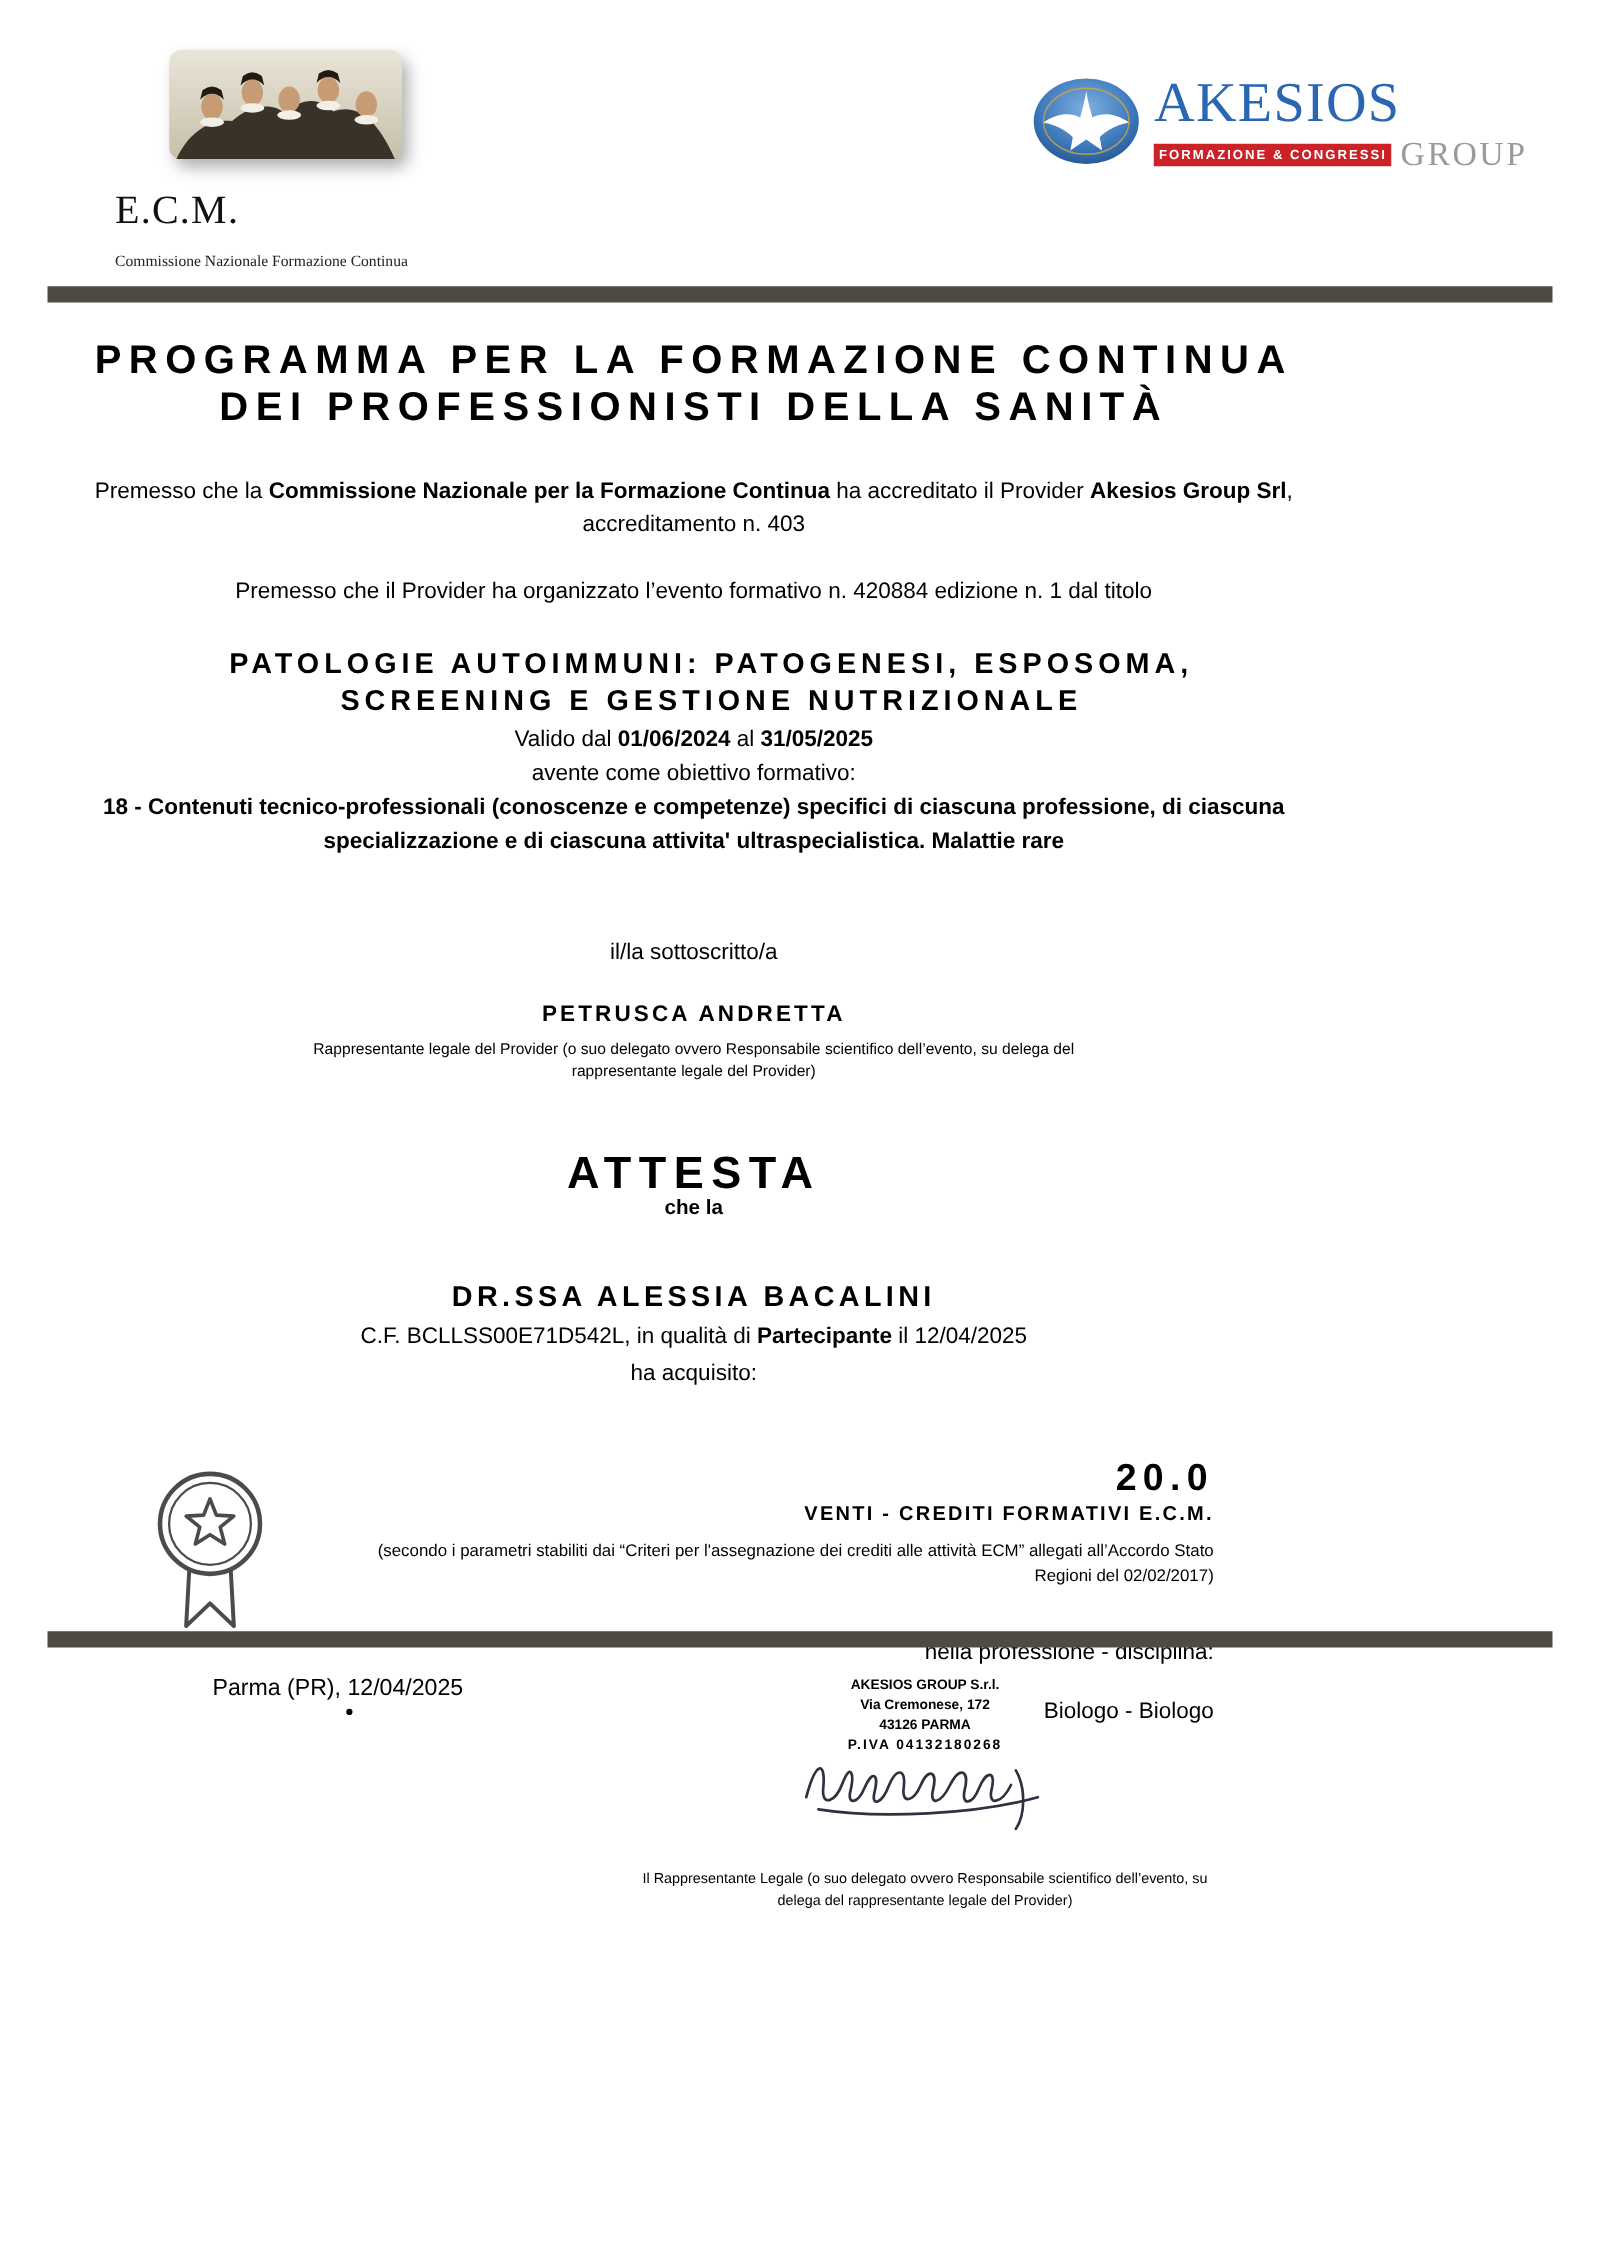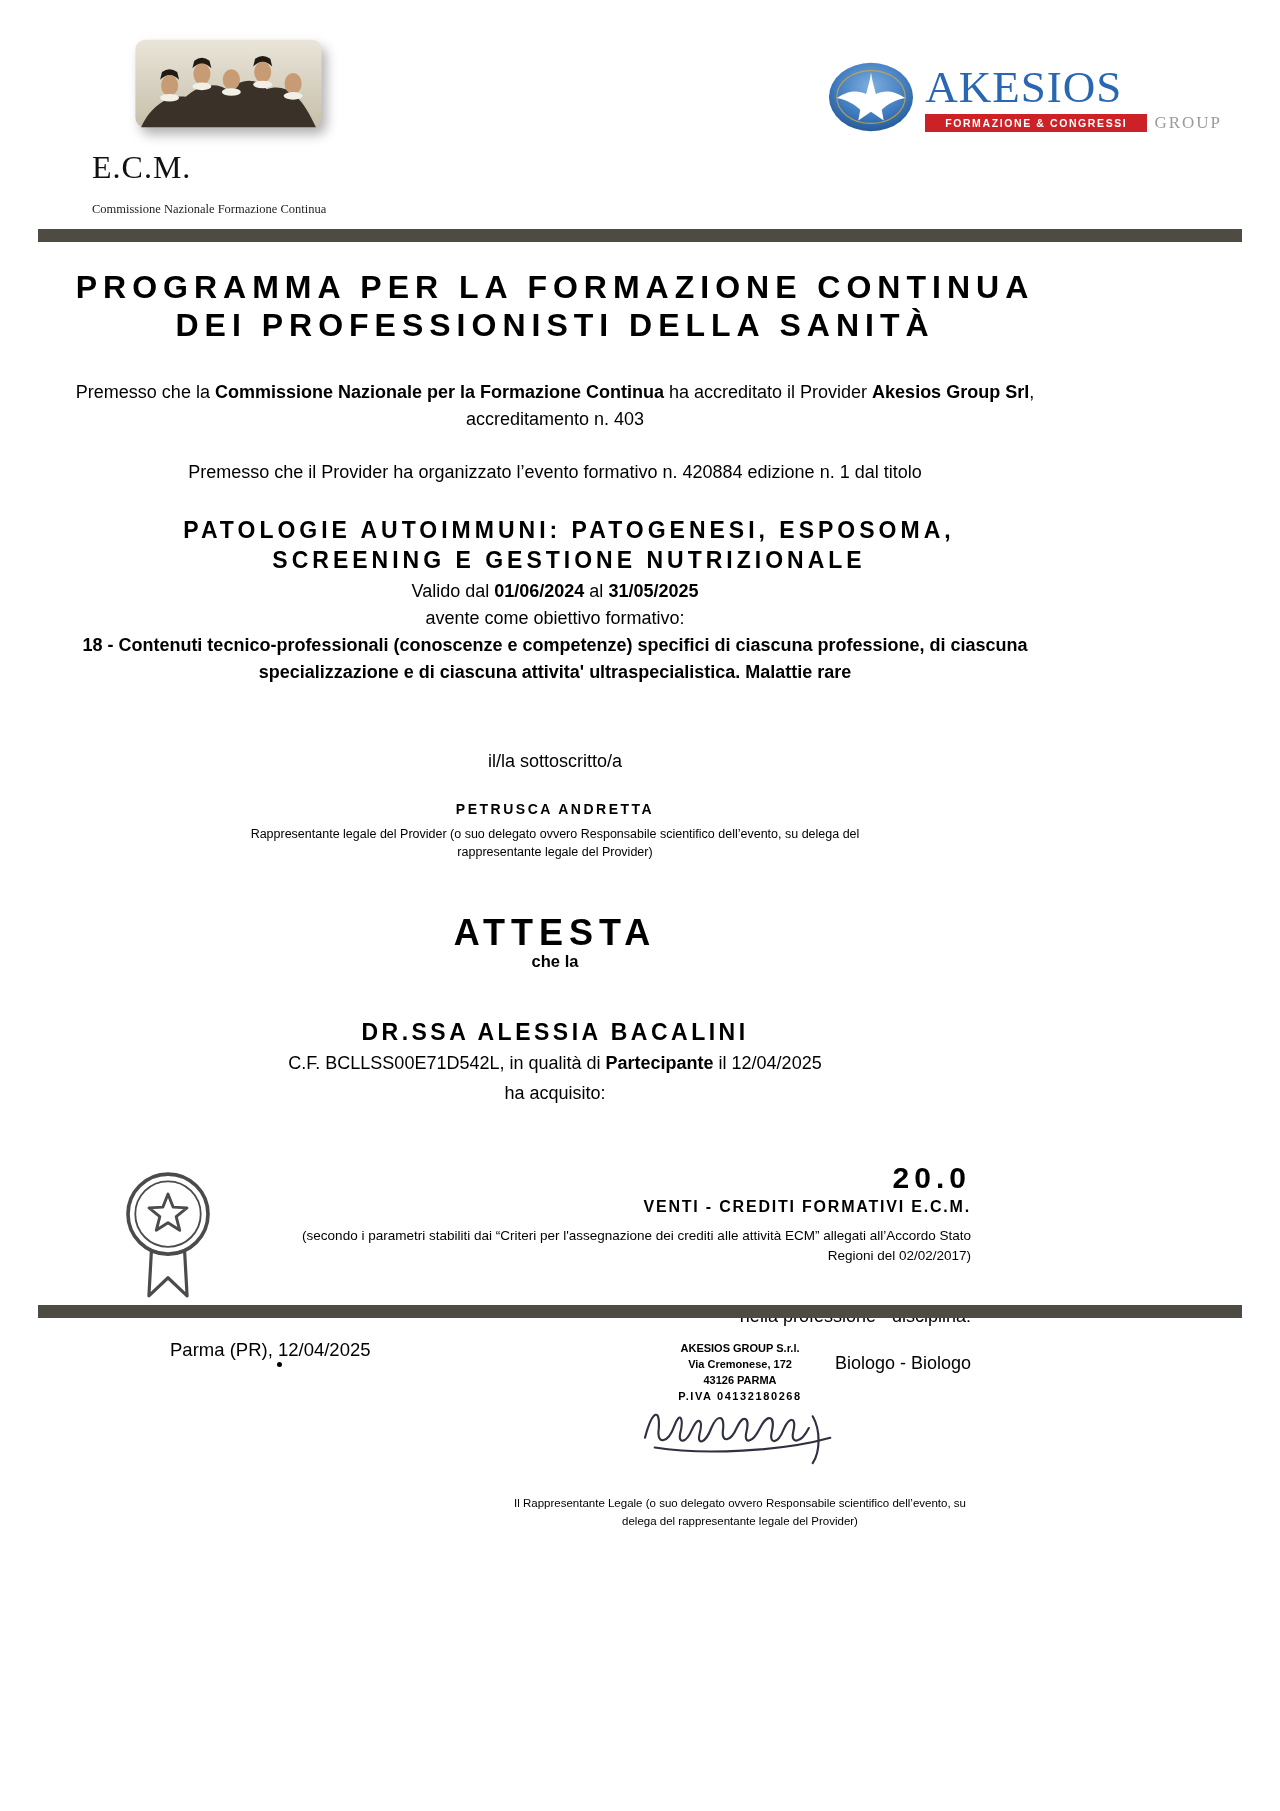--- a/index.html
+++ b/index.html
@@ -13,37 +13,37 @@
   
   .header { display: flex; justify-content: space-between; align-items: flex-start; padding: 36px 58px 0 92px; }
   .ecm-brand { display: flex; align-items: flex-end; gap: 18px; flex-direction: column; }
   .ecm-logo svg { filter: drop-shadow(5px 7px 6px rgba(0,0,0,.30)); display:block; }
   .ecm-text { padding-bottom: 2px; }
   .ecm-title { font-family: "Liberation Serif", serif; font-size: 32px; letter-spacing: 1px; color:#111; }
   .ecm-sub { font-family: "Liberation Serif", serif; font-size: 12.5px; margin-top: 16px; color: #222; }
   .akesios-brand { display: flex; align-items: center; gap: 10px; margin-top: 24px; }
   .akesios-name { font-family: "Liberation Serif", serif; font-size: 45px; color: #2a67b2; letter-spacing: 1px; line-height: 1; }
   .akesios-row { display: flex; align-items: center; gap: 7px; margin-top: 3px; }
-  .akesios-tag { background: #cc2127; color: #fff; font-size: 10.5px; font-weight: bold; letter-spacing: 1.6px; padding: 3px 20px; }
-  .akesios-group { color: #9a9a9a; font-family: "Liberation Serif", serif; font-size: 17px; letter-spacing: 2px; }
+  .akesios-tag { background: #cc2127; color: #fff; font-size: 10.5px; font-weight: bold; letter-spacing: 1.6px; padding: 3px 4px; }
+  .akesios-group { color: #9a9a9a; font-family: "Liberation Serif", serif; font-size: 27px; letter-spacing: 2px; }
 
   .rule-bar { height: 13px; background: #4e4c42; margin: 10px 38px 0; }
 
   
   .content { width: 1110px; text-align: center; }
 
   .doc-title { margin-top: 26px; font-size: 32px; font-weight: bold; letter-spacing: 6px; line-height: 1.2; }
   .body-text { font-size: 18px; line-height: 1.5; }
   .premise1 { margin: 34px auto 0; max-width: 980px; }
   .premise2 { margin-top: 26px; }
   .event-title { margin-top: 30px; font-size: 23px; font-weight: bold; letter-spacing: 4px; line-height: 1.3; padding-left: 28px; }
   .valid-line { margin-top: 2px; }
   .objective { font-weight: bold; margin: 0 auto; max-width: 1010px; }
   .subscriber { margin-top: 62px; }
-  .rep-name { margin-top: 26px; font-size: 14px; font-weight: bold; letter-spacing: 2.5px; }
+  .rep-name { margin-top: 26px; font-size: 18px; font-weight: bold; letter-spacing: 2.5px; }
   .rep-note { margin: 8px auto 0; max-width: 660px; font-size: 12.5px; line-height: 1.45; }
   .attesta { margin-top: 52px; font-size: 36px; font-weight: bold; letter-spacing: 6px; line-height: 1.1; }
   .che-la { font-size: 16.5px; font-weight: bold; }
   .participant-name { margin-top: 48px; font-size: 23px; font-weight: bold; letter-spacing: 3.5px; }
   .cf-line { margin-top: 4px; }
   .acquired { margin-top: 3px; }
 
   .credits { display: flex; text-align: right; margin: 54px 0 0 118px; gap: 48px; align-items: flex-start; }
   .credits-value { font-size: 30px; font-weight: bold; letter-spacing: 5px; }
   .credits-label { font-size: 16px; font-weight: bold; letter-spacing: 1.8px; margin-top: 3px; }

